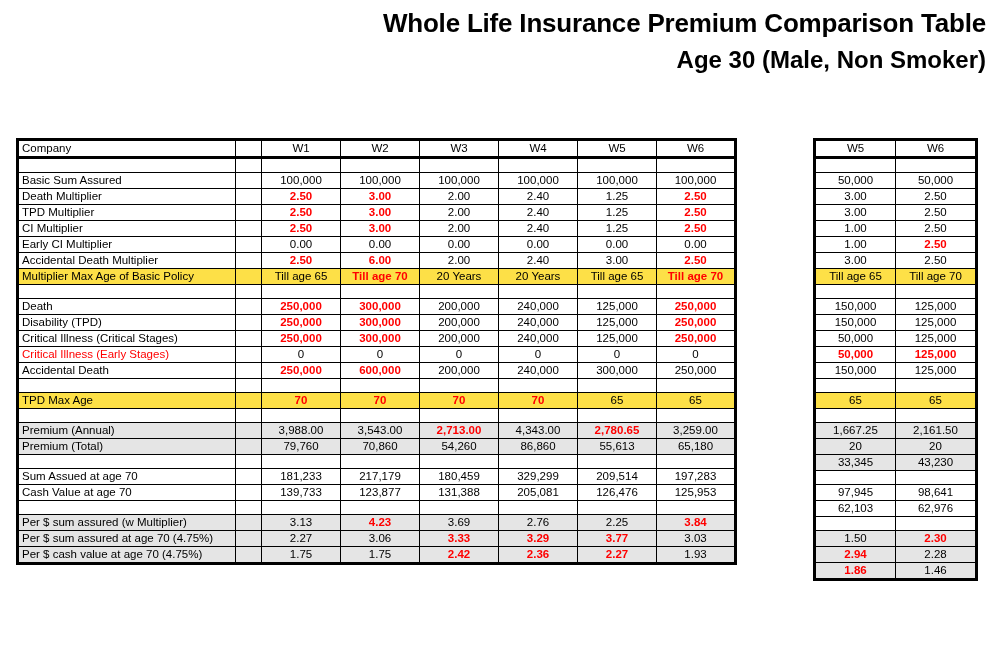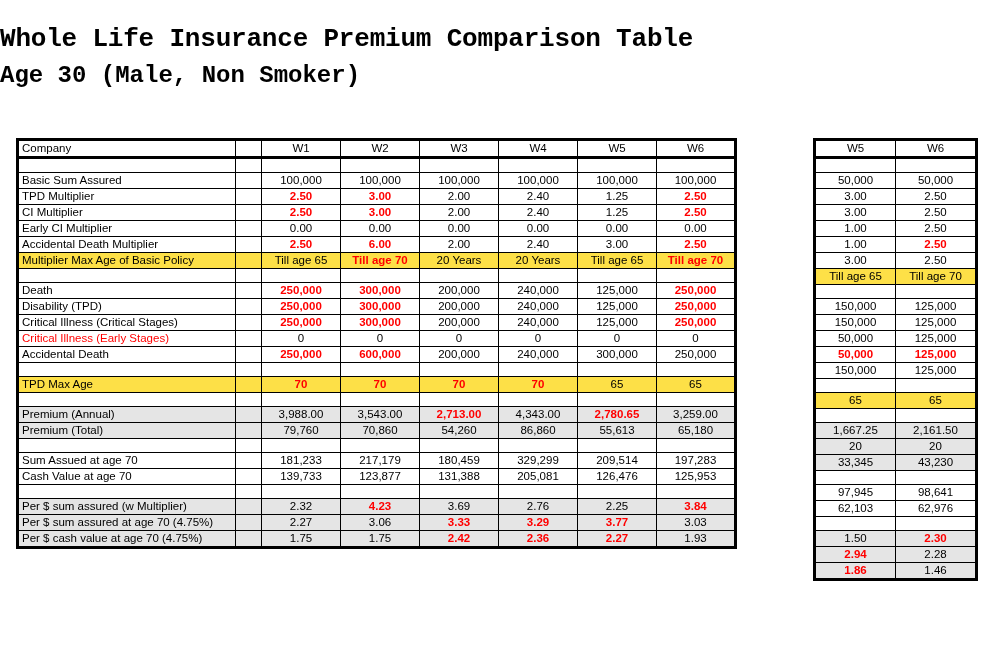--- a/index.html
+++ b/index.html
@@ -9,23 +9,22 @@
   }
   body {
     width: 986px;
     height: 646px;
     font-family: "Liberation Sans", sans-serif;
     color: #000000;
     overflow: hidden;
     position: relative;
   }
   .titles {
-    text-align: left;
-    padding-top: 22px;
-    font-family: Liberation Mono, monospace;
+    text-align: right;
+    padding-top: 6px;
   }
   .title-main {
     font-size: 26px;
     font-weight: bold;
     letter-spacing: -0.2px;
     line-height: 1.35;
   }
   .title-sub {
     font-size: 24px;
     font-weight: bold;
@@ -131,20 +130,30 @@
           <td class="label ">Basic Sum Assured</td>
           <td class="val hl hr ">&nbsp;</td>
           <td class="val ">100,000</td>
           <td class="val ">100,000</td>
           <td class="val ">100,000</td>
           <td class="val ">100,000</td>
           <td class="val ">100,000</td>
           <td class="val  hr">100,000</td>
         </tr>
         <tr>
+          <td class="label ">Death Multiplier</td>
+          <td class="val hl hr ">&nbsp;</td>
+          <td class="val  red">2.50</td>
+          <td class="val  red">3.00</td>
+          <td class="val ">2.00</td>
+          <td class="val ">2.40</td>
+          <td class="val ">1.25</td>
+          <td class="val  red hr">2.50</td>
+        </tr>
+        <tr>
           <td class="label ">TPD Multiplier</td>
           <td class="val hl hr ">&nbsp;</td>
           <td class="val  red">2.50</td>
           <td class="val  red">3.00</td>
           <td class="val ">2.00</td>
           <td class="val ">2.40</td>
           <td class="val ">1.25</td>
           <td class="val  red hr">2.50</td>
         </tr>
         <tr>
@@ -333,21 +342,21 @@
           <td class="val">&nbsp;</td>
           <td class="val">&nbsp;</td>
           <td class="val">&nbsp;</td>
           <td class="val">&nbsp;</td>
           <td class="val">&nbsp;</td>
           <td class="val hr">&nbsp;</td>
         </tr>
         <tr>
           <td class="label bg-yellow">Per $ sum assured (w Multiplier)</td>
           <td class="val hl hr bg-yellow">&nbsp;</td>
-          <td class="val bg-yellow">2.32</td>
+          <td class="val bg-yellow">3.13</td>
           <td class="val bg-yellow red">4.23</td>
           <td class="val bg-yellow">3.69</td>
           <td class="val bg-yellow">2.76</td>
           <td class="val bg-yellow">2.25</td>
           <td class="val bg-yellow red hr">3.84</td>
         </tr>
         <tr>
           <td class="label bg-yellow">Per $ sum assured at age 70 (4.75%)</td>
           <td class="val hl hr bg-yellow">&nbsp;</td>
           <td class="val bg-yellow">2.27</td>

